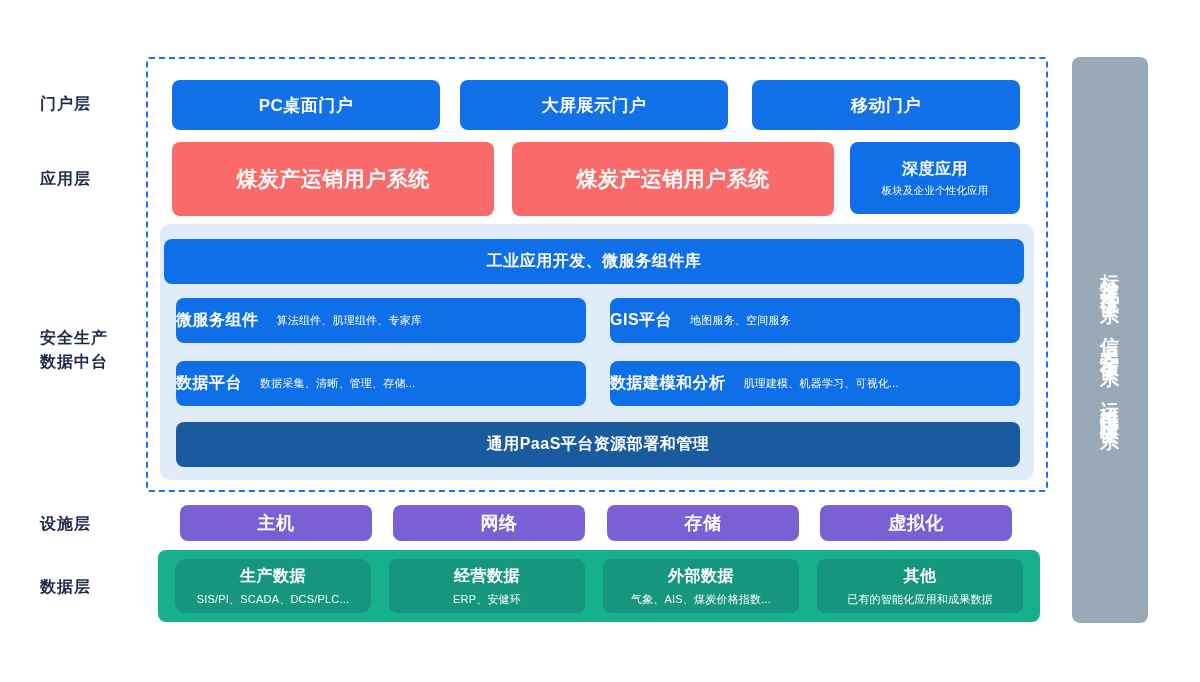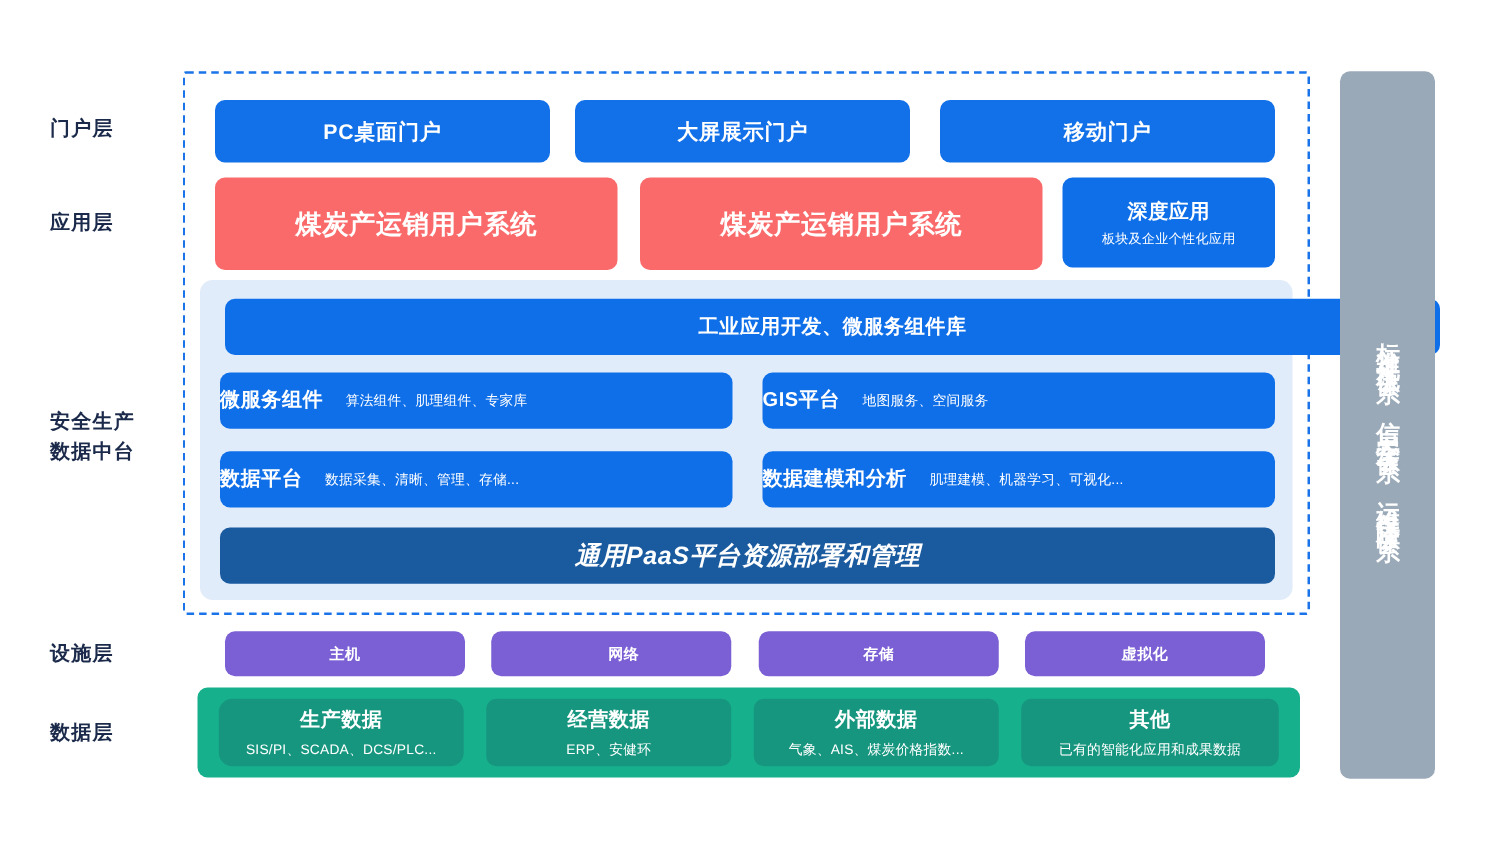--- a/index.html
+++ b/index.html
@@ -111,23 +111,23 @@
     border-radius: 10px;
     box-sizing: border-box;
   }
 
   .mid-box {
     background: #0f6fe8;
     border-radius: 8px;
     height: 45px;
   }
   #mid-full {
-    left: 180px;
+    left: 164px;
     top: 239px;
-    width: 972px;
+    width: 860px;
   }
   #mid-full .title { font-size: 16px; }
 
   .mid-half {
     background: #0f6fe8;
     border-radius: 8px;
     height: 45px;
     flex-direction: row;
     justify-content: flex-start;
     align-items: center;
@@ -147,30 +147,30 @@
   #mid-dma  { left: 610px; top: 361px; width: 410px; }
 
   #mid-paas {
     background: #1a5a9e;
     left: 176px;
     top: 422px;
     width: 844px;
     height: 45px;
     border-radius: 8px;
   }
-  #mid-paas .title { font-size: 20px; font-style: italic; }
+  #mid-paas .title { font-size: 16px; }
 
   
   .infra-box {
     background: #7b5fd4;
     top: 505px;
     height: 36px;
     border-radius: 8px;
   }
-  .infra-box .title { font-size: 12px; }
+  .infra-box .title { font-size: 18px; }
   #infra-0 { left: 180px; width: 192px; }
   #infra-1 { left: 393px; width: 192px; padding-left: 20px; }
   #infra-2 { left: 607px; width: 192px; }
   #infra-3 { left: 820px; width: 192px; }
 
   
   #data-panel {
     position: absolute;
     left: 158px;
     top: 550px;

